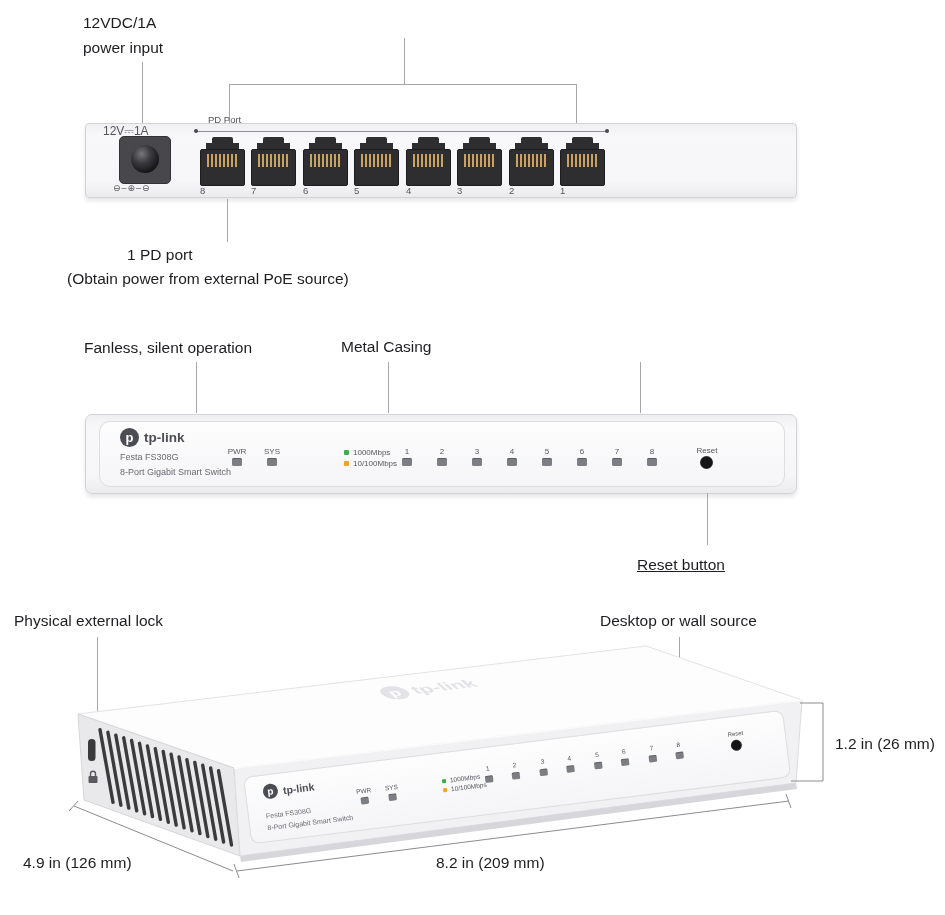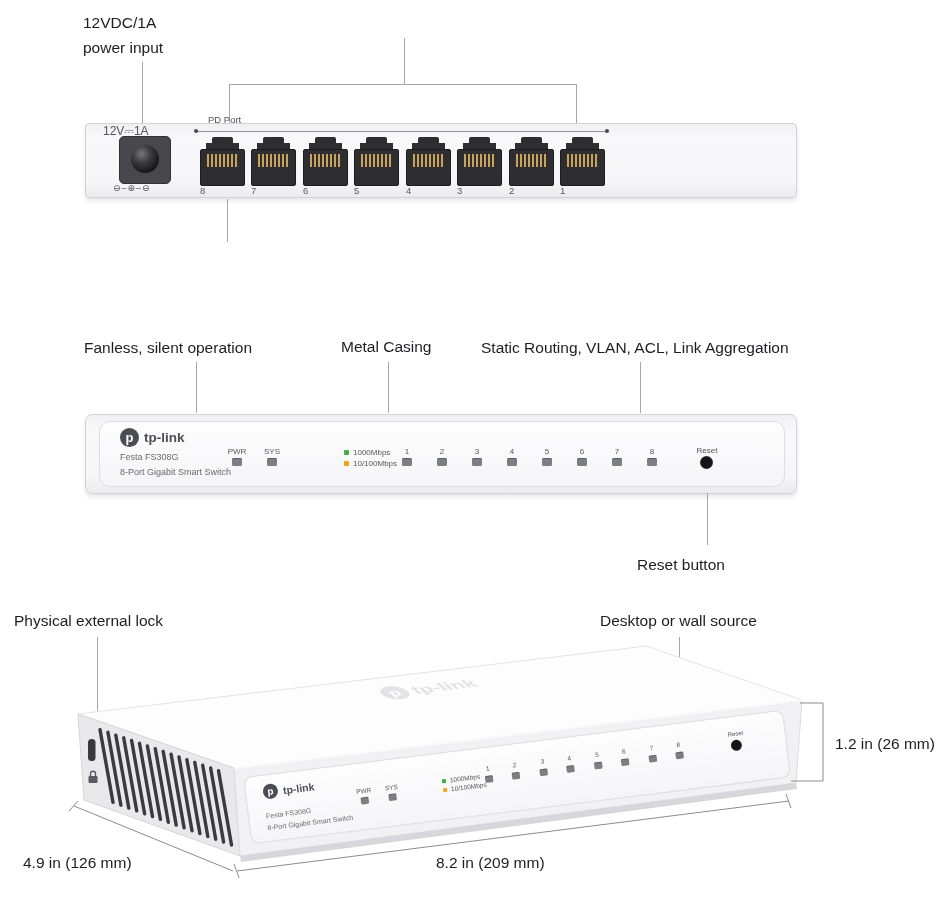--- a/index.html
+++ b/index.html
@@ -119,24 +119,25 @@
   <div class="tiny center" style="left:200px;top:185px;width:45px;">8</div>
   <div class="tiny center" style="left:251px;top:185px;width:45px;">7</div>
   <div class="tiny center" style="left:303px;top:185px;width:45px;">6</div>
   <div class="tiny center" style="left:354px;top:185px;width:45px;">5</div>
   <div class="tiny center" style="left:406px;top:185px;width:45px;">4</div>
   <div class="tiny center" style="left:457px;top:185px;width:45px;">3</div>
   <div class="tiny center" style="left:509px;top:185px;width:45px;">2</div>
   <div class="tiny center" style="left:560px;top:185px;width:45px;">1</div>
 
   <div class="cline" style="left:227px;top:199px;height:43px;"></div>
+  <div class="callout center" style="left:127px;top:245px;width:200px;">1 PD port</div>
+  <div class="callout center" style="left:67px;top:269px;width:320px;">(Obtain power from external PoE source)</div>
 
   <div class="callout" style="left:84px;top:338px;">Fanless, silent operation</div>
   <div class="callout" style="left:341px;top:337px;">Metal Casing</div>
-  <div class="callout" style="left:481px;top:338px;">Static Routing, VLAN, ACL, Link Aggregation</div>
   <div class="cline" style="left:196px;top:362px;height:51px;"></div>
   <div class="cline" style="left:388px;top:362px;height:51px;"></div>
   <div class="cline" style="left:640px;top:362px;height:51px;"></div>
 
   <div class="chassis" style="left:85px;top:414px;width:710px;height:78px;border-radius:7px;"></div>
   <div class="panel" style="left:99px;top:421px;width:684px;height:64px;"></div>
 
   <div class="brand abs" style="left:120px;top:428px;font-size:13.5px;">
     <span class="emblem" style="width:19px;height:19px;font-size:13px;">p</span>
     <span>tp-link</span>
@@ -174,21 +175,21 @@
   <div class="led" style="left:507px;top:458px;width:10px;height:8px;"></div>
   <div class="led" style="left:542px;top:458px;width:10px;height:8px;"></div>
   <div class="led" style="left:577px;top:458px;width:10px;height:8px;"></div>
   <div class="led" style="left:612px;top:458px;width:10px;height:8px;"></div>
   <div class="led" style="left:647px;top:458px;width:10px;height:8px;"></div>
 
   <div class="plabel" style="left:692px;top:446px;width:30px;">Reset</div>
   <div class="resetbtn" style="left:701px;top:457px;width:11px;height:11px;"></div>
 
   <div class="cline" style="left:707px;top:493px;height:52px;"></div>
-  <div class="callout center" style="left:637px;top:555px;width:140px;">Reset button</div>
+  <div class="callout center" style="left:637px;top:555px;width:140px;text-decoration:underline;">Reset button</div>
 
   <div class="callout" style="left:14px;top:611px;">Physical external lock</div>
   <div class="callout" style="left:600px;top:611px;">Desktop or wall source</div>
   <div class="cline" style="left:97px;top:637px;height:77px;"></div>
   <div class="cline" style="left:679px;top:637px;height:60px;"></div>
 
   <svg width="945" height="915" viewBox="0 0 945 915">
 
     <polygon points="78,714 646,646 802,700 234,768" fill="#fdfdfe" stroke="#e3e3e6" stroke-width="1"></polygon>
 

